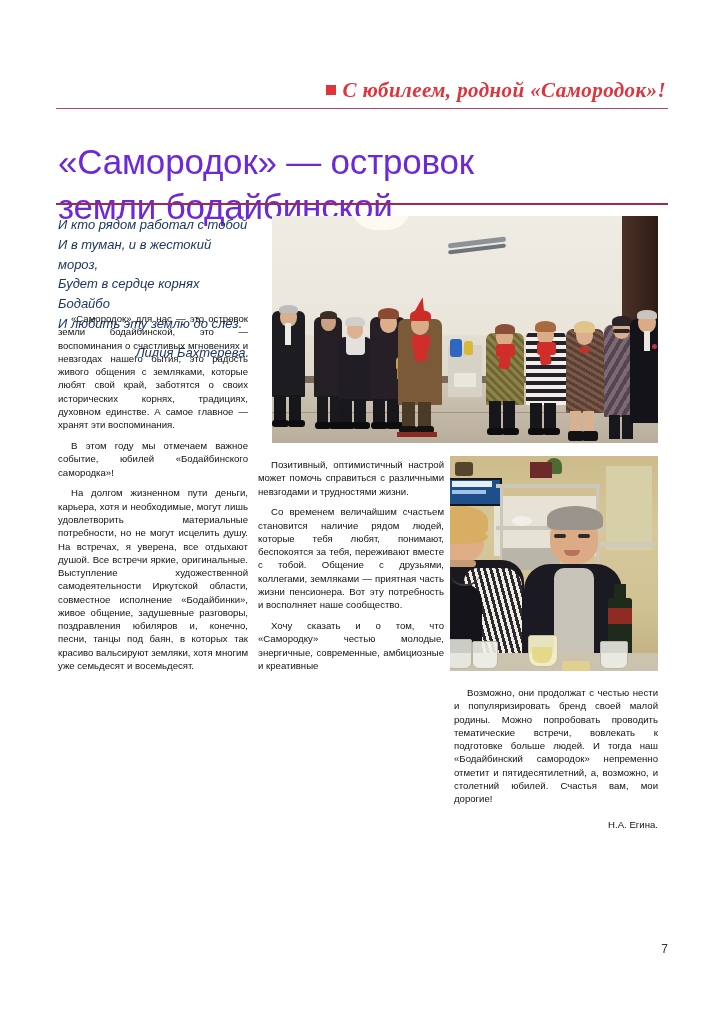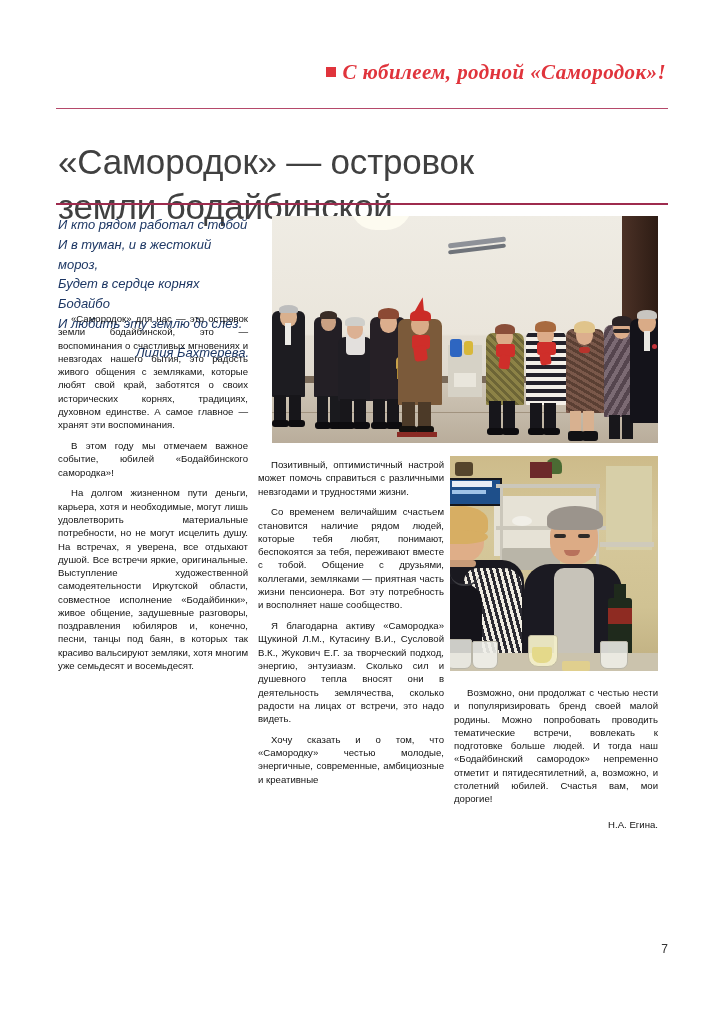--- a/index.html
+++ b/index.html
@@ -8,21 +8,21 @@
     background:#ffffff;
     font-family:"Liberation Sans", sans-serif;
     color:#000;
     overflow:hidden;
     position:relative;
   }
   .page{position:relative;width:724px;height:1024px;}
 
   
   .runhead{
-    position:absolute; left:0; right:0; top:60px;
+    position:absolute; left:0; right:0; top:78px;
     text-align:right; padding-right:58px;
     white-space:nowrap;
   }
   .runhead .bullet{
     display:inline-block;width:10px;height:10px;
     background:#e0343c;vertical-align:2px;margin-right:7px;
   }
   .runhead .rh-text{
     display:inline-block;
     font-family:"Liberation Serif", serif;
@@ -34,21 +34,21 @@
     position:absolute;left:56px;right:56px;top:108px;
     height:1px;background:#b5496a;
   }
 
   
   .headline{
     position:absolute;left:58px;top:117px;width:520px;
     font-family:"Liberation Sans", sans-serif;
     font-weight:400;
     font-size:35px;line-height:1.28;
-    color:#404040;
+    color:#6d28d9;
     letter-spacing:-0.2px;
   }
   .headline .l2{display:block;}
   .rule-under-title{
     position:absolute;left:56px;right:56px;top:203px;
     height:2px;background:#9e2b4e;
   }
 
   
   .epigraph{
@@ -322,21 +322,20 @@
 
   <div class="col" id="col1">
     <p>«Самородок» для нас — это островок земли бодайбинской, это — воспоминания о счастливых мгновениях и невзгодах нашего бытия, это радость живого общения с земляками, которые любят свой край, заботятся о своих исторических корнях, традициях, духовном единстве. А самое главное — хранят эти воспоминания.</p>
     <p>В этом году мы отмечаем важное событие, юбилей «Бодайбинского самородка»!</p>
     <p>На долгом жизненном пути деньги, карьера, хотя и необходимые, могут лишь удовлетворить материальные потребности, но не могут исцелить душу. На встречах, я уверена, все отдыхают душой. Все встречи яркие, оригинальные. Выступление художественной самодеятельности Иркутской области, совместное исполнение «Бодайбинки», живое общение, задушевные разговоры, поздравления юбиляров и, конечно, песни, танцы под баян, в которых так красиво вальсируют земляки, хотя многим уже семьдесят и восемьдесят.</p>
   </div>
 
   <div class="col" id="col2">
     <p>Позитивный, оптимистичный настрой может помочь справиться с различными невзгодами и трудностями жизни.</p>
     <p>Со временем величайшим счастьем становится наличие рядом людей, которые тебя любят, понимают, беспокоятся за тебя, переживают вместе с тобой. Общение с друзьями, коллегами, земляками — приятная часть жизни пенсионера. Вот эту потребность и восполняет наше сообщество.</p>
-    <p>Я благодарна активу «Самородка» Щукиной Л.М., Кутасину В.И., Сусловой В.К., Жукович Е.Г. за творческий подход, энергию, энтузиазм. Сколько сил и душевного тепла вносят они в деятельность землячества, сколько радости на лицах от встречи, это надо видеть.</p>
     <p>Хочу сказать и о том, что «Самородку» честью молодые, энергичные, современные, амбициозные и креативные</p>
   </div>
 
   <div class="col" id="col3">
     <p>Возможно, они продолжат с честью нести и популяризировать бренд своей малой родины. Можно попробовать проводить тематические встречи, вовлекать к подготовке больше людей. И тогда наш «Бодайбинский самородок» непременно отметит и пятидесятилетний, а, возможно, и столетний юбилей. Счастья вам, мои дорогие!</p>
     <p class="sig">Н.А. Егина.</p>
   </div>
 
   <div class="folio">7</div>
 

